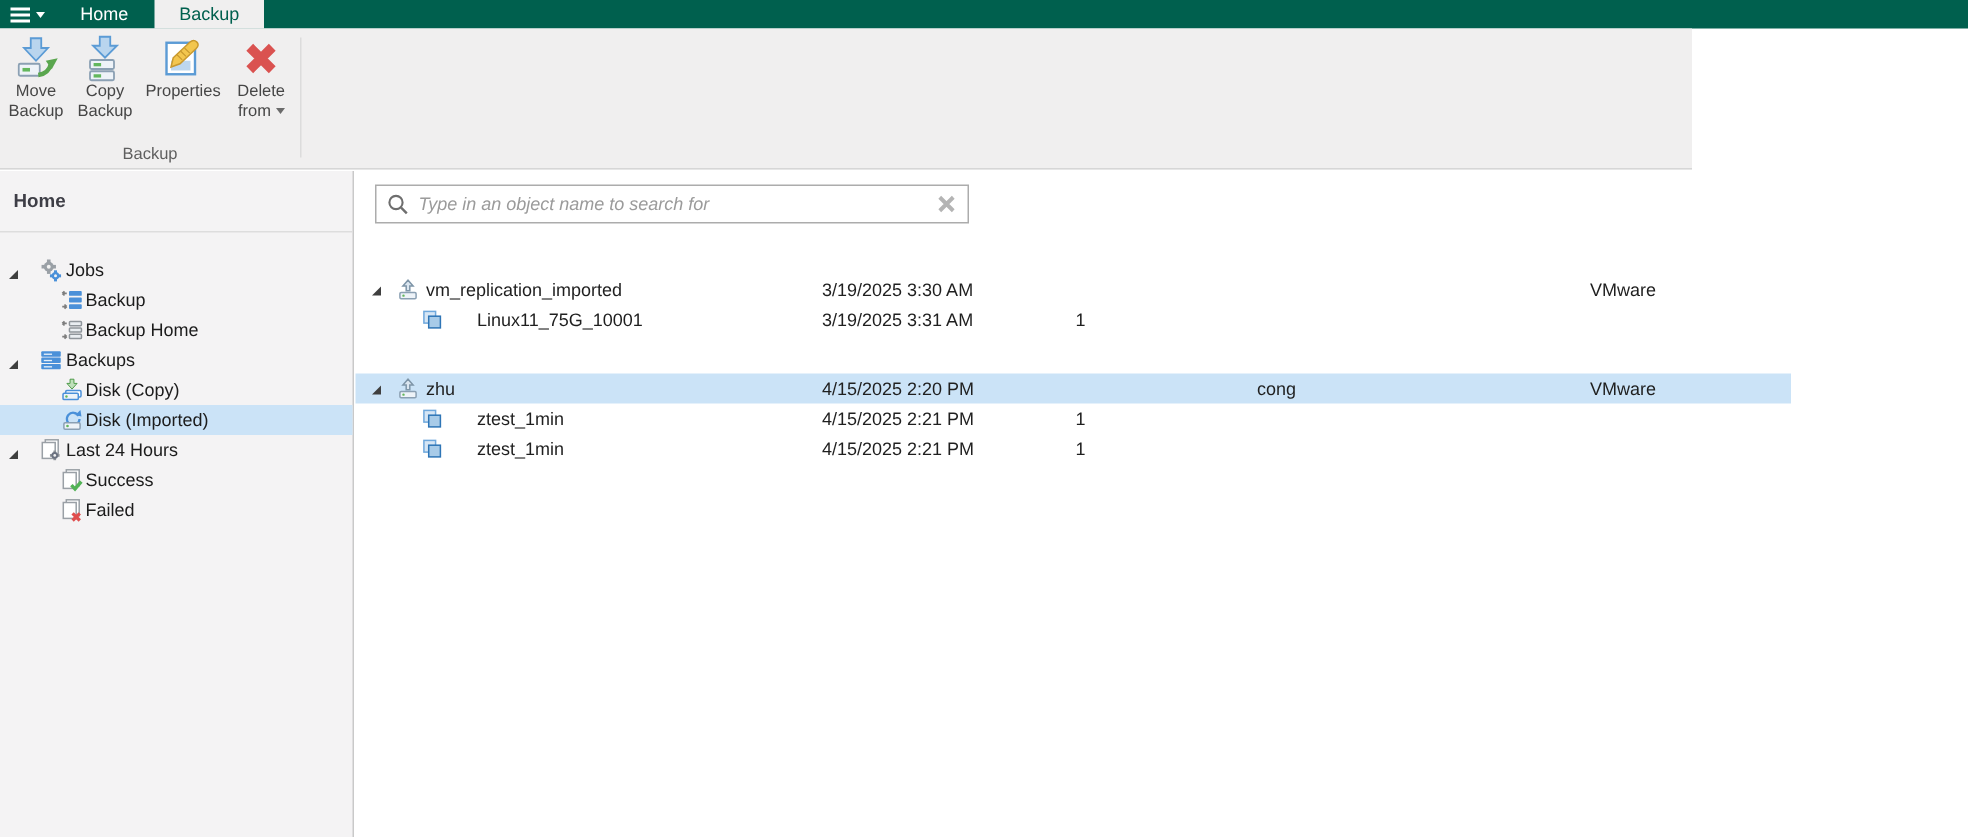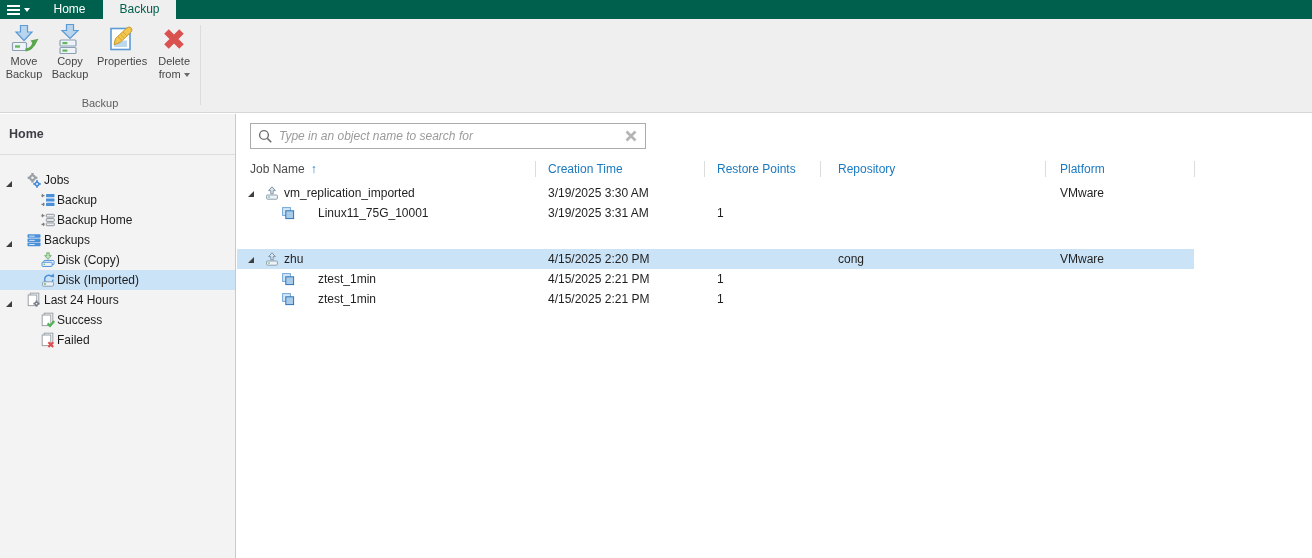--- a/index.html
+++ b/index.html
@@ -15,21 +15,21 @@
     background:var(--teal,#00604e); display:flex; align-items:stretch; }
   .hamburger { width:36px; display:flex; align-items:center; justify-content:center; gap:4px; cursor:pointer; }
   .hamburger .bars { display:flex; flex-direction:column; gap:2px; }
   .hamburger .bar { width:13px; height:2px; background:#fff; }
   .hamburger .caret { width:0; height:0; border-left:3px solid transparent; border-right:3px solid transparent; border-top:4px solid #fff; }
   .tab { height:19px; line-height:19px; font-size:12px; color:#ffffff; text-align:center; cursor:pointer; }
   .tab.home { width:67px; }
   .tab.active { width:73px; background:#f0efef; color:var(--teal,#00604e); }
 
   
-  .ribbon { position:absolute; left:0; top:19px; width:1312px; height:94px;
+  .ribbon { position:absolute; left:0; top:19px; width:1128px; height:94px;
     background:#f0efef; border-bottom:1px solid #d6d6d6; }
   .ribbon-group { position:absolute; left:0; top:0; width:200px; height:100%; }
   .ribbon-buttons { position:absolute; left:2px; top:2px; display:flex; gap:2px; }
   .ribbon-btn { min-width:44px; padding:2px 3px 0 3px; display:flex; flex-direction:column; align-items:center; cursor:pointer; border-radius:2px; }
   .btn-icon { width:32px; height:32px; display:flex; align-items:center; justify-content:center; }
   .btn-label { font-size:11px; line-height:13px; color:#464646; text-align:center; white-space:nowrap; }
   .btn-caret { display:inline-block; width:0; height:0; border-left:3px solid transparent; border-right:3px solid transparent; border-top:4px solid #6b6b6b; margin-left:3px; vertical-align:middle; }
   .ribbon-group-label { position:absolute; left:0; bottom:3px; width:100%; text-align:center; font-size:11px; color:#5f5f5f; }
   .ribbon-sep { position:absolute; left:200px; top:6px; height:80px; width:1px; background:#dcdcdc; }
 
@@ -274,32 +274,20 @@
         </svg>
     </span>
     <input type="text" placeholder="Type in an object name to search for" style="">
     <span class="clear-icon">
       <svg width="14" height="14" viewBox="0 0 14 14">
           <path d="M2.5 2.5 L11.5 11.5 M11.5 2.5 L2.5 11.5" stroke="#b4b4b4" stroke-width="2.6"></path>
         </svg>
     </span>
   </div>
 
-  <div class="table-header">
-    <span class="col-label c1"><span>Job Name</span><span class="sort-arrow">↑</span></span>
-    <span class="col-label c2">Creation Time</span>
-    <span class="col-label c3">Restore Points</span>
-    <span class="col-label c4">Repository</span>
-    <span class="col-label c5">Platform</span>
-    <span class="hsep" style="left:298px"></span>
-    <span class="hsep" style="left:467px"></span>
-    <span class="hsep" style="left:583px"></span>
-    <span class="hsep" style="left:808px"></span>
-    <span class="hsep" style="left:957px"></span>
-  </div>
 
   <div id="table-rows">
       <div class="table-row">
         <span class="row-expander"><svg width="10" height="10" viewBox="0 0 10 10">
             <polygon points="8,2 8,8 2,8" fill="#3f3f3f"></polygon>
           </svg></span>
         <span class="row-icon parent"><svg width="16" height="16" viewBox="0 0 16 16">
             <polygon points="6.8,8.8 9.2,8.8 9.2,5.6 11.4,5.6 8,1.8 4.6,5.6 6.8,5.6" fill="#dbe6f0" stroke="#7e95a8"></polygon>
             <rect x="2.6" y="10" width="10.8" height="4.2" rx="0.8" fill="#eef3f8" stroke="#8ba0b3"></rect>
             <circle cx="5" cy="12.1" r="0.8" fill="#63b75d"></circle>

